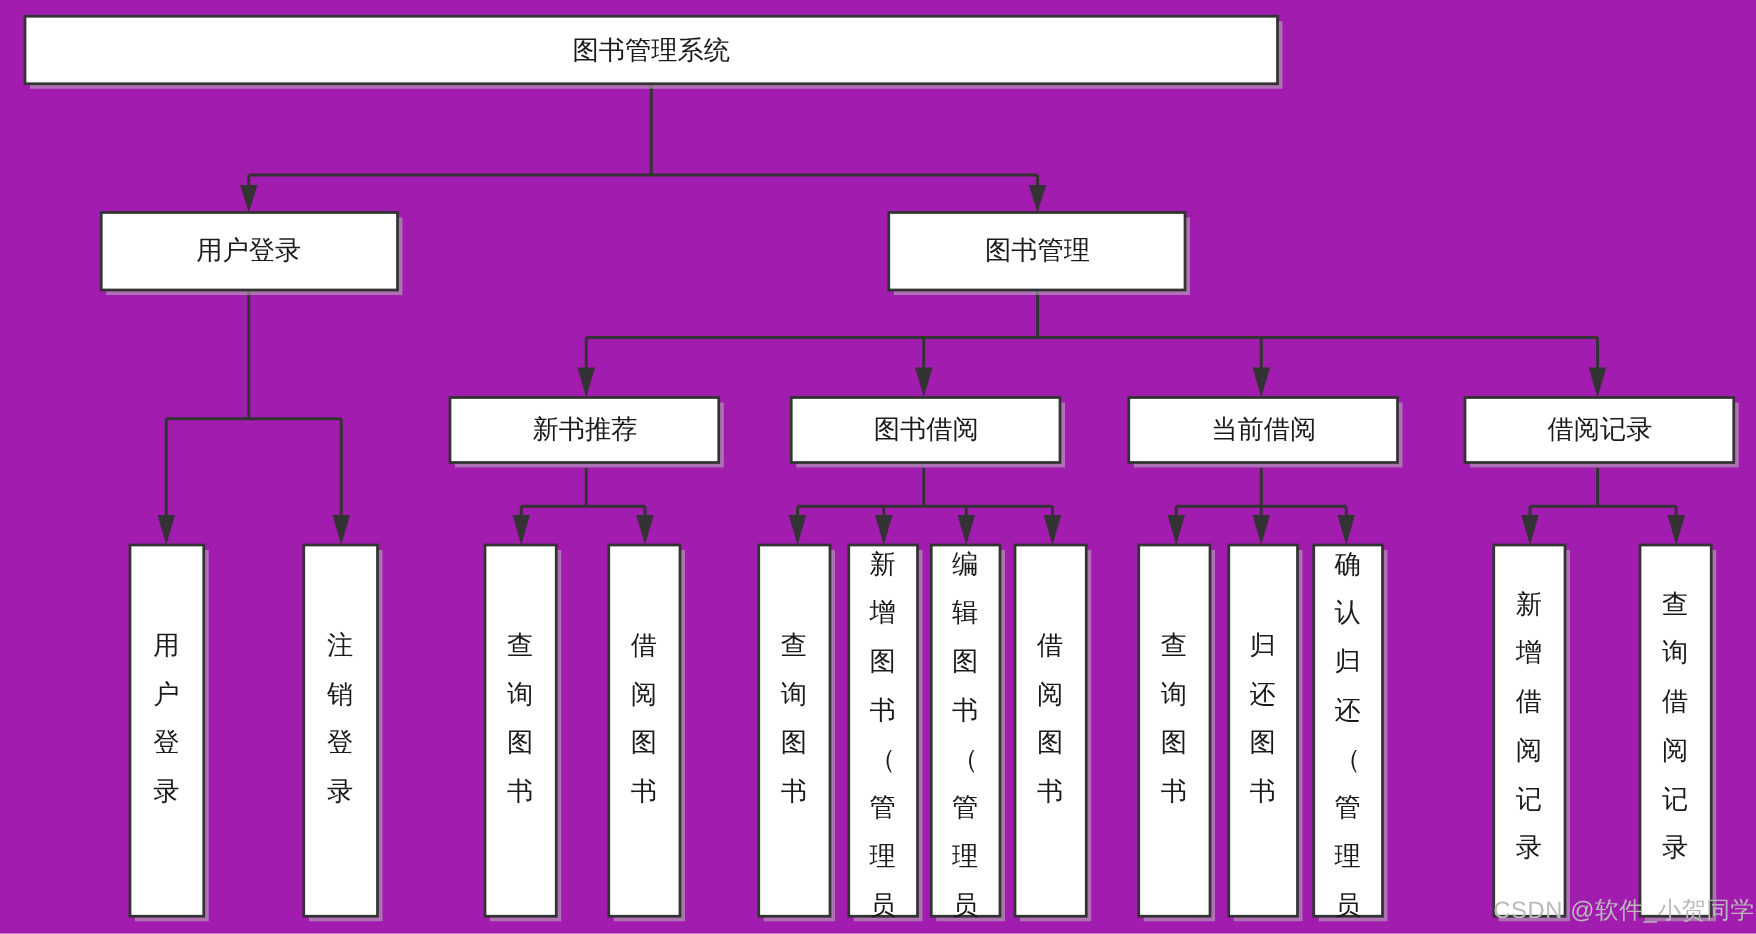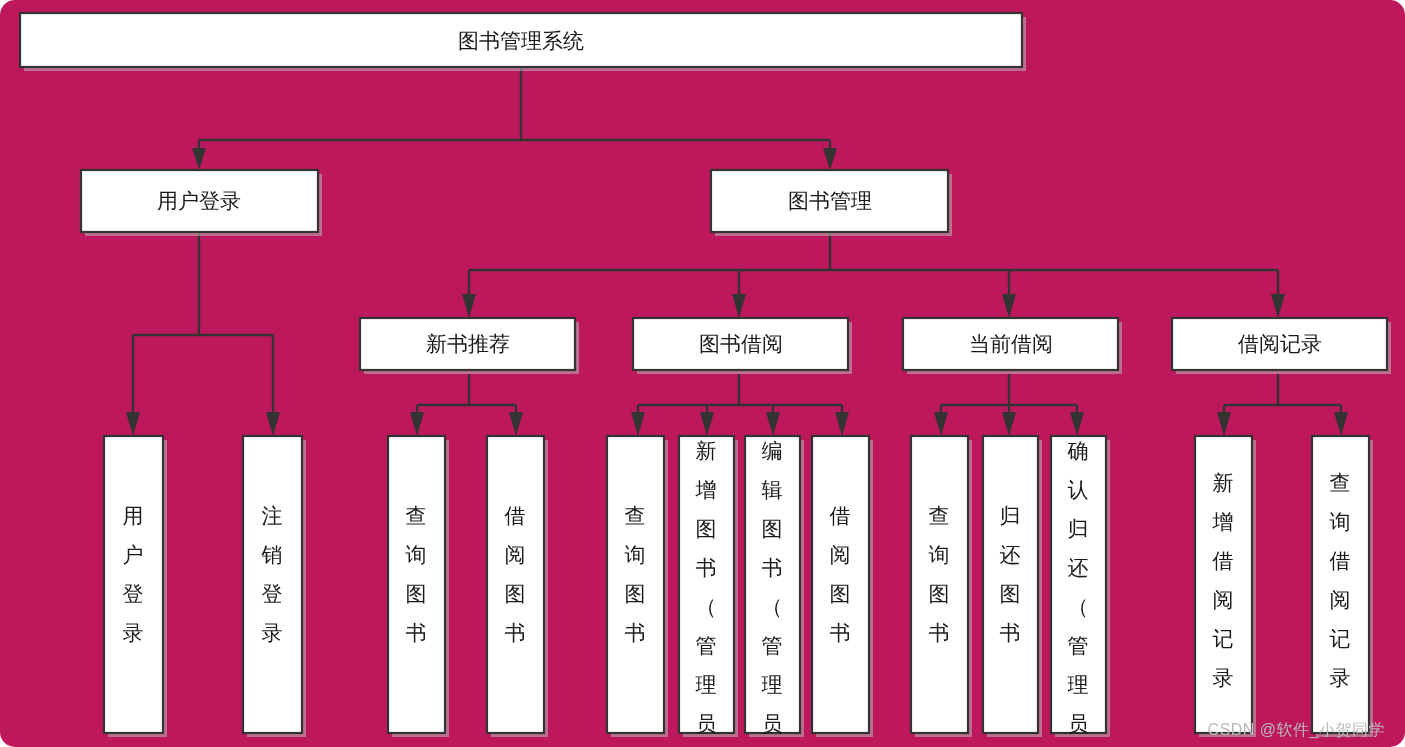--- a/index.html
+++ b/index.html
@@ -7,23 +7,22 @@
     padding: 0;
     background: #ffffff;
   }
   body {
     font-family: "Liberation Sans", "DejaVu Sans", sans-serif;
   }
   #diagram-root {
     position: relative;
     width: 1405px;
     height: 747px;
-    background: #be185d;
+    background: #a21caf;
     overflow: hidden;
-    border-radius: 15px;
   }
   svg#tree-svg {
     position: absolute;
     left: 0;
     top: 0;
     width: 1405px;
     height: 747px;
   }
   .node-rect {
     fill: #ffffff;
@@ -53,24 +52,24 @@
     dominant-baseline: middle;
   }
   .node-label-v {
     font-family: "Liberation Sans", "DejaVu Sans", sans-serif;
     font-size: 21px;
     fill: #1a1a1a;
     text-anchor: middle;
   }
   .watermark {
     position: absolute;
-    right: 20px;
+    right: 1px;
     bottom: 6px;
     font-family: "Liberation Sans", "DejaVu Sans", sans-serif;
-    font-size: 16px;
+    font-size: 19px;
     color: #b9b9b9;
     letter-spacing: 0.5px;
     white-space: nowrap;
     pointer-events: none;
   }
 </style>
 </head>
 <body>
 
 <div id="diagram-root">

